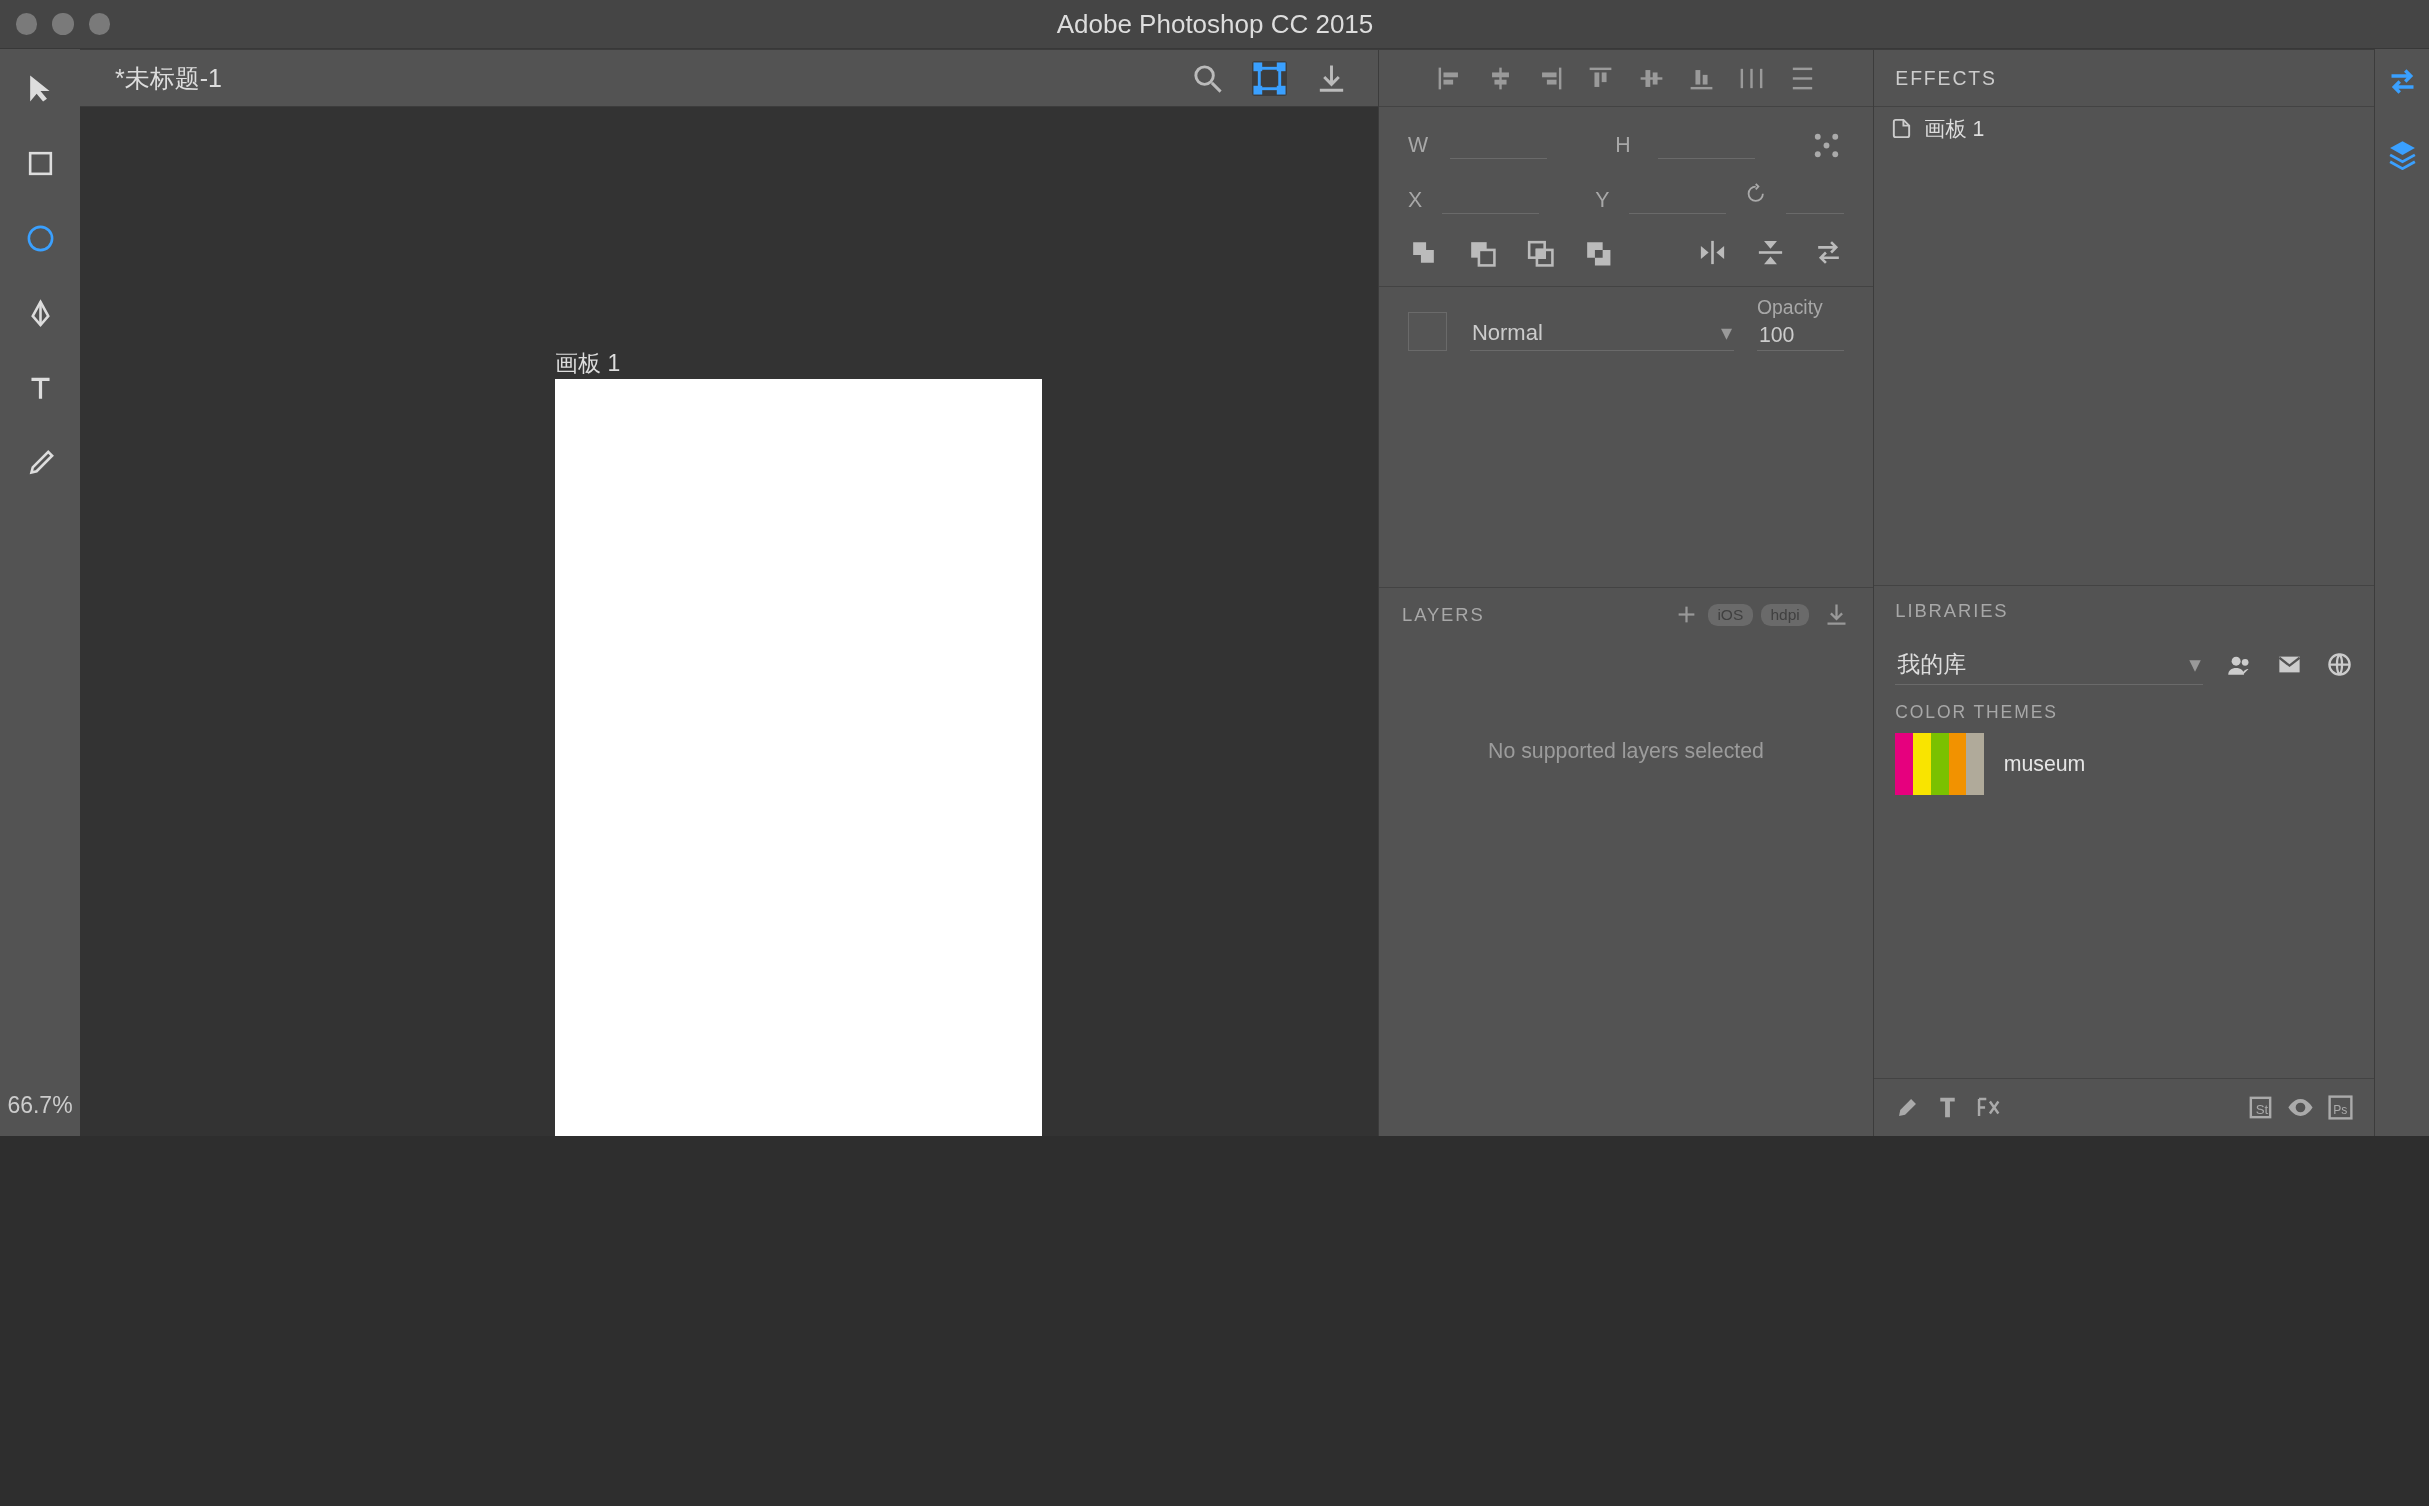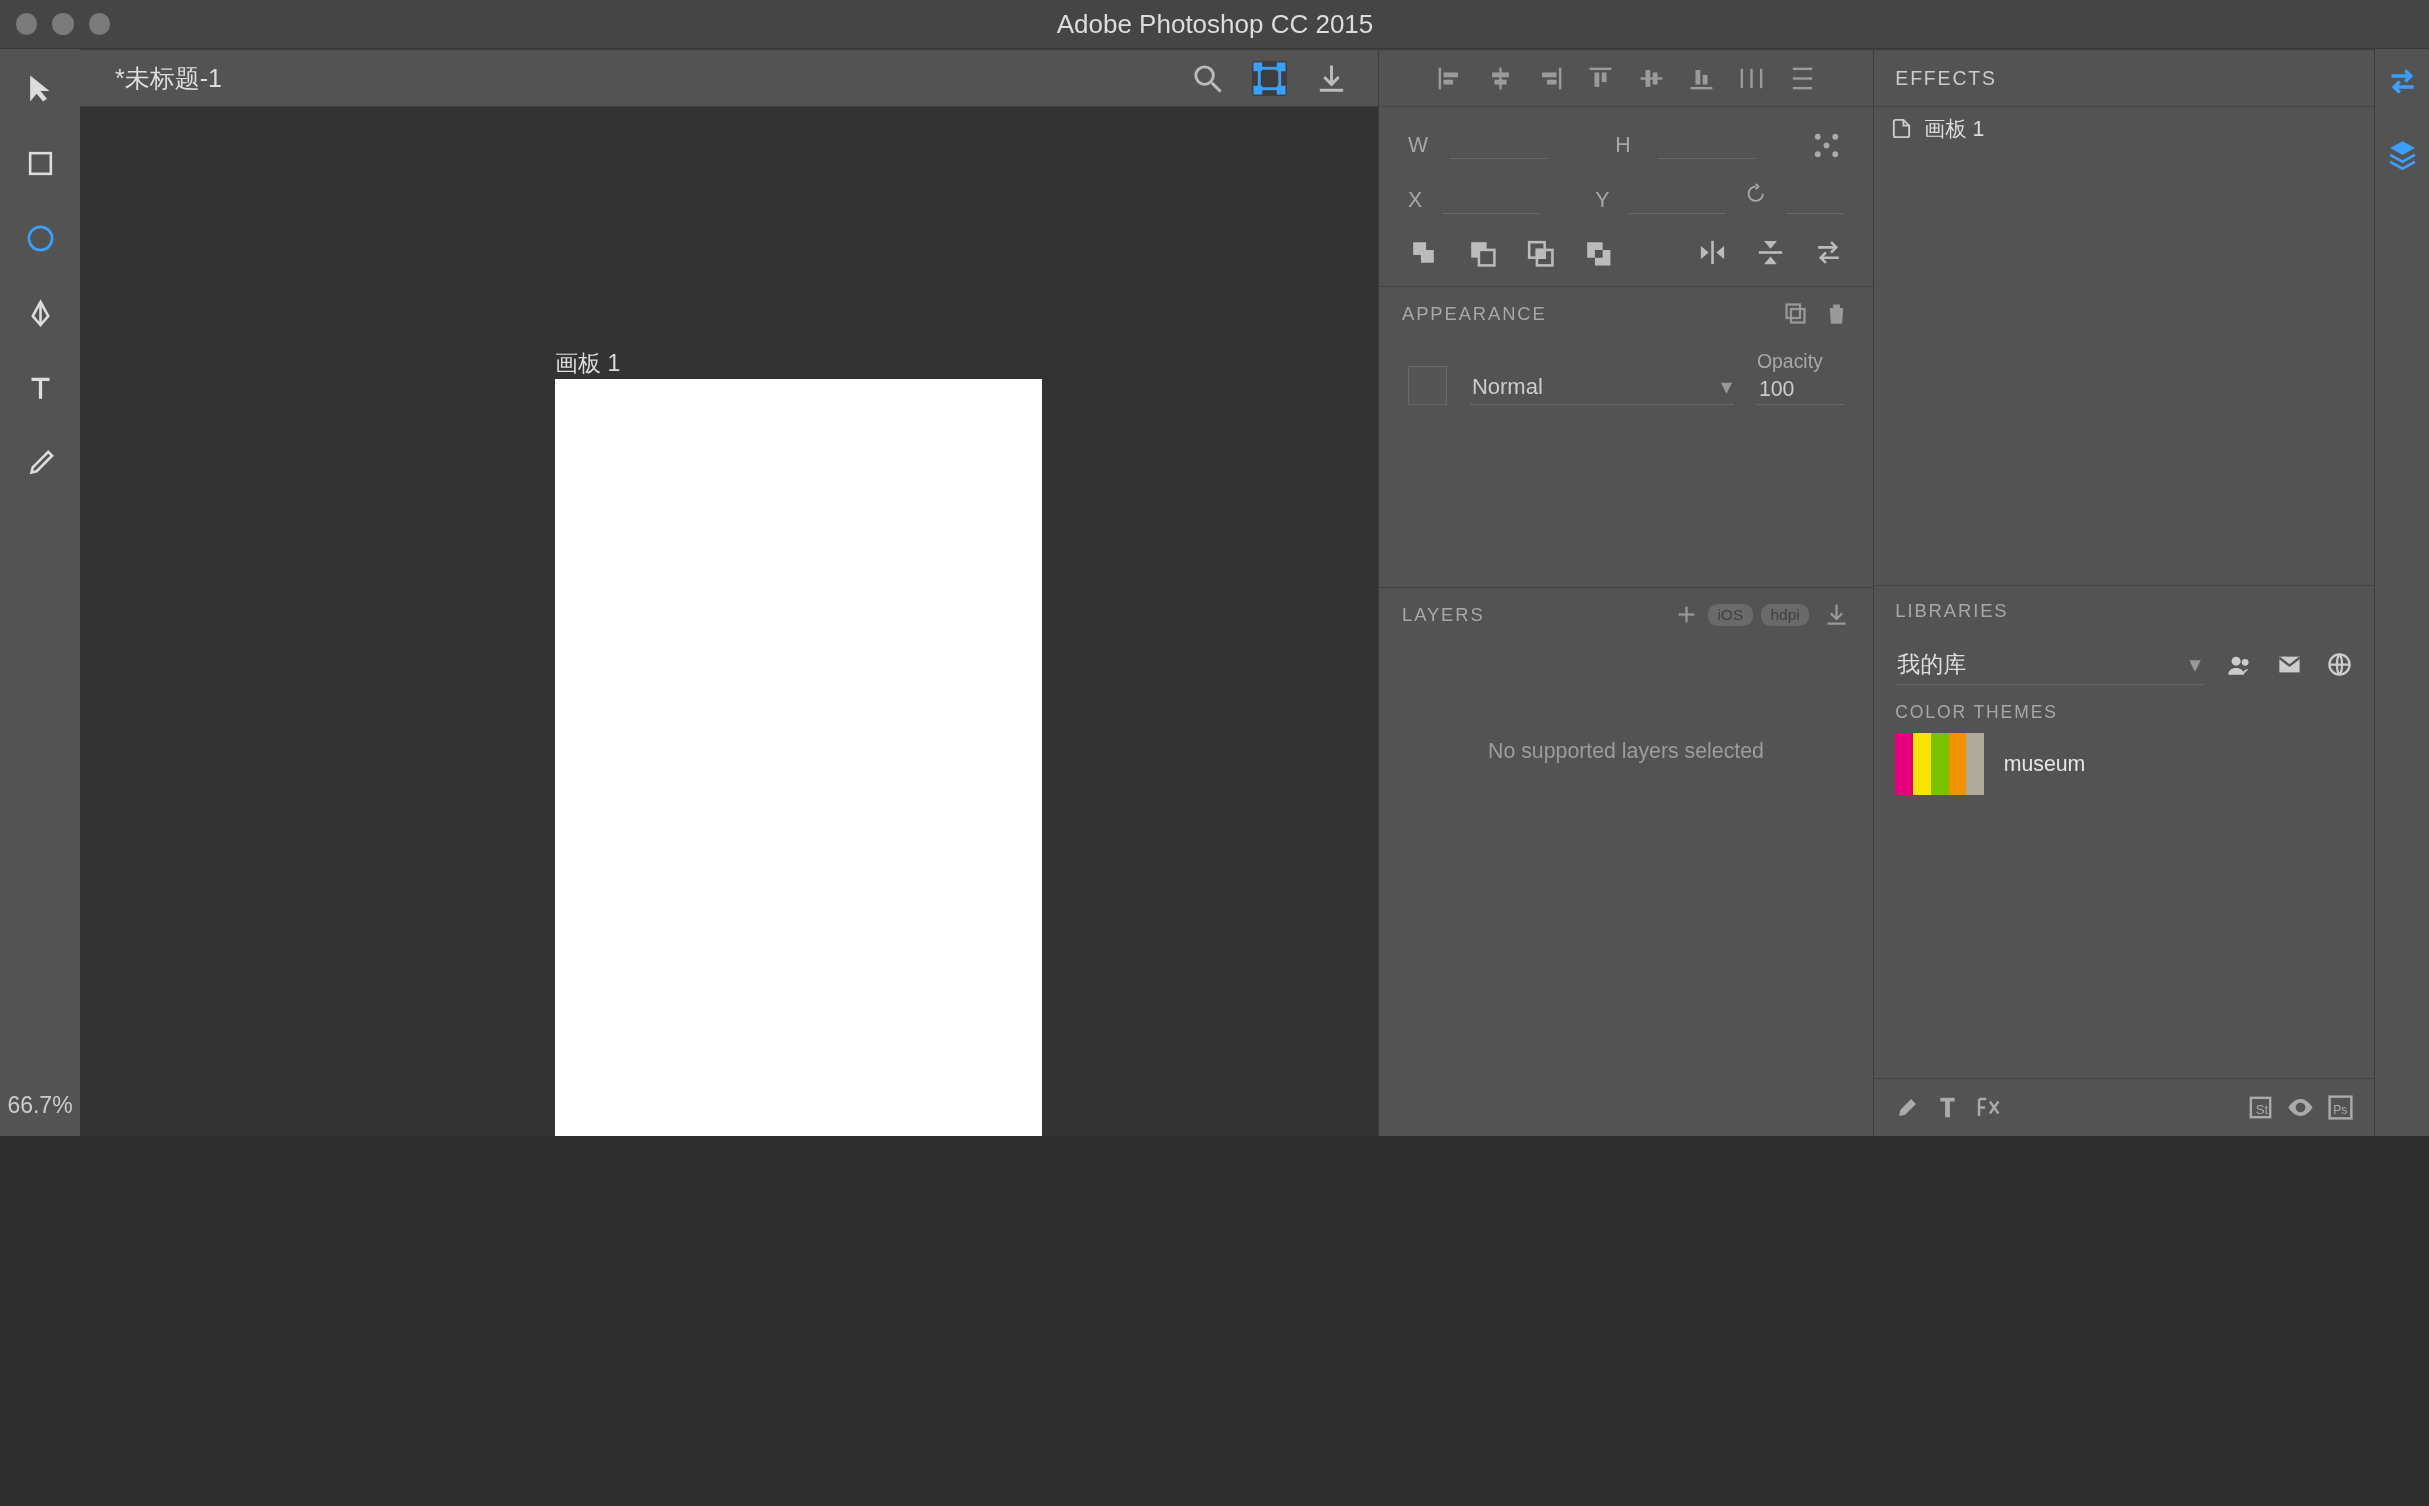--- a/index.html
+++ b/index.html
@@ -293,35 +293,20 @@
             </div>
           <div class="bicon">
               <svg viewBox="0 0 24 24" fill="none" stroke="currentColor" stroke-width="2">
                 <path d="M4 8h14 M14 4l4 4-4 4 M20 16H6 M10 12l-4 4 4 4"></path>
               </svg>
             </div>
         </div>
       </div>
 
       <div class="p-appear p-sec">
-        <div class="p-head">
-          <span class="lbl">APPEARANCE</span>
-          <span class="sp"></span>
-          <div class="hi">
-              <svg viewBox="0 0 24 24" fill="none" stroke="currentColor" stroke-width="2">
-                <rect x="4" y="4" width="12" height="12"></rect>
-                <rect x="8" y="8" width="12" height="12"></rect>
-              </svg>
-            </div>
-          <div class="hi">
-              <svg viewBox="0 0 24 24" fill="currentColor">
-                <path d="M6 7h12l-1 14H7z M9 4h6v3H9z"></path>
-              </svg>
-            </div>
-        </div>
         <div class="p-appear-body">
           <div class="swatch"></div>
           <div class="blend">
             <span>Normal</span>
             <span class="chev">▾</span>
           </div>
           <div class="opac">
             <div class="ol">Opacity</div>
             <div class="ov">100</div>
           </div>

